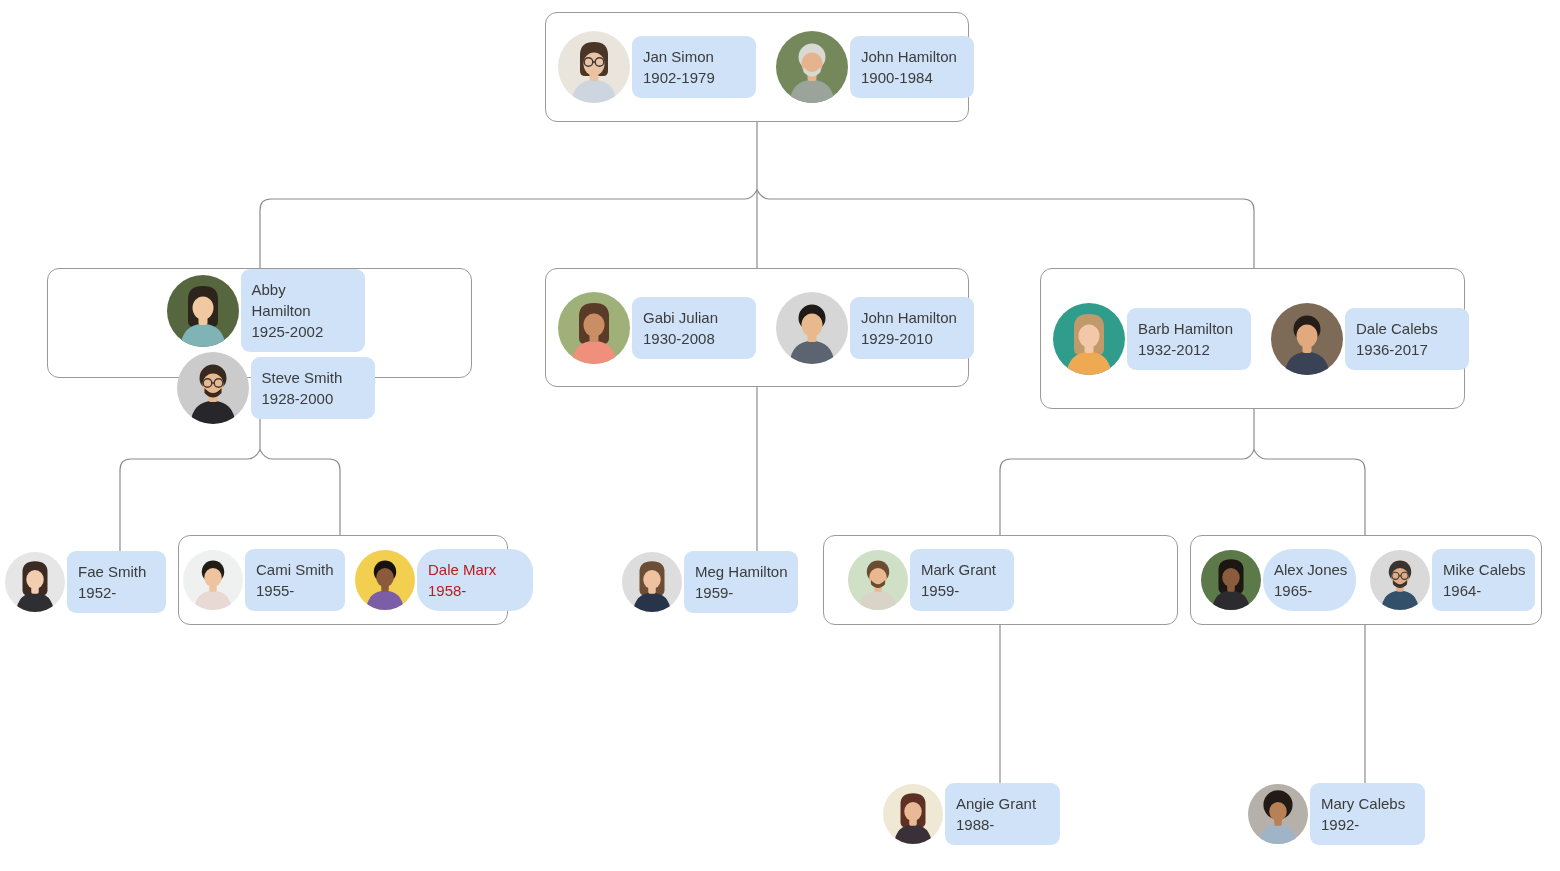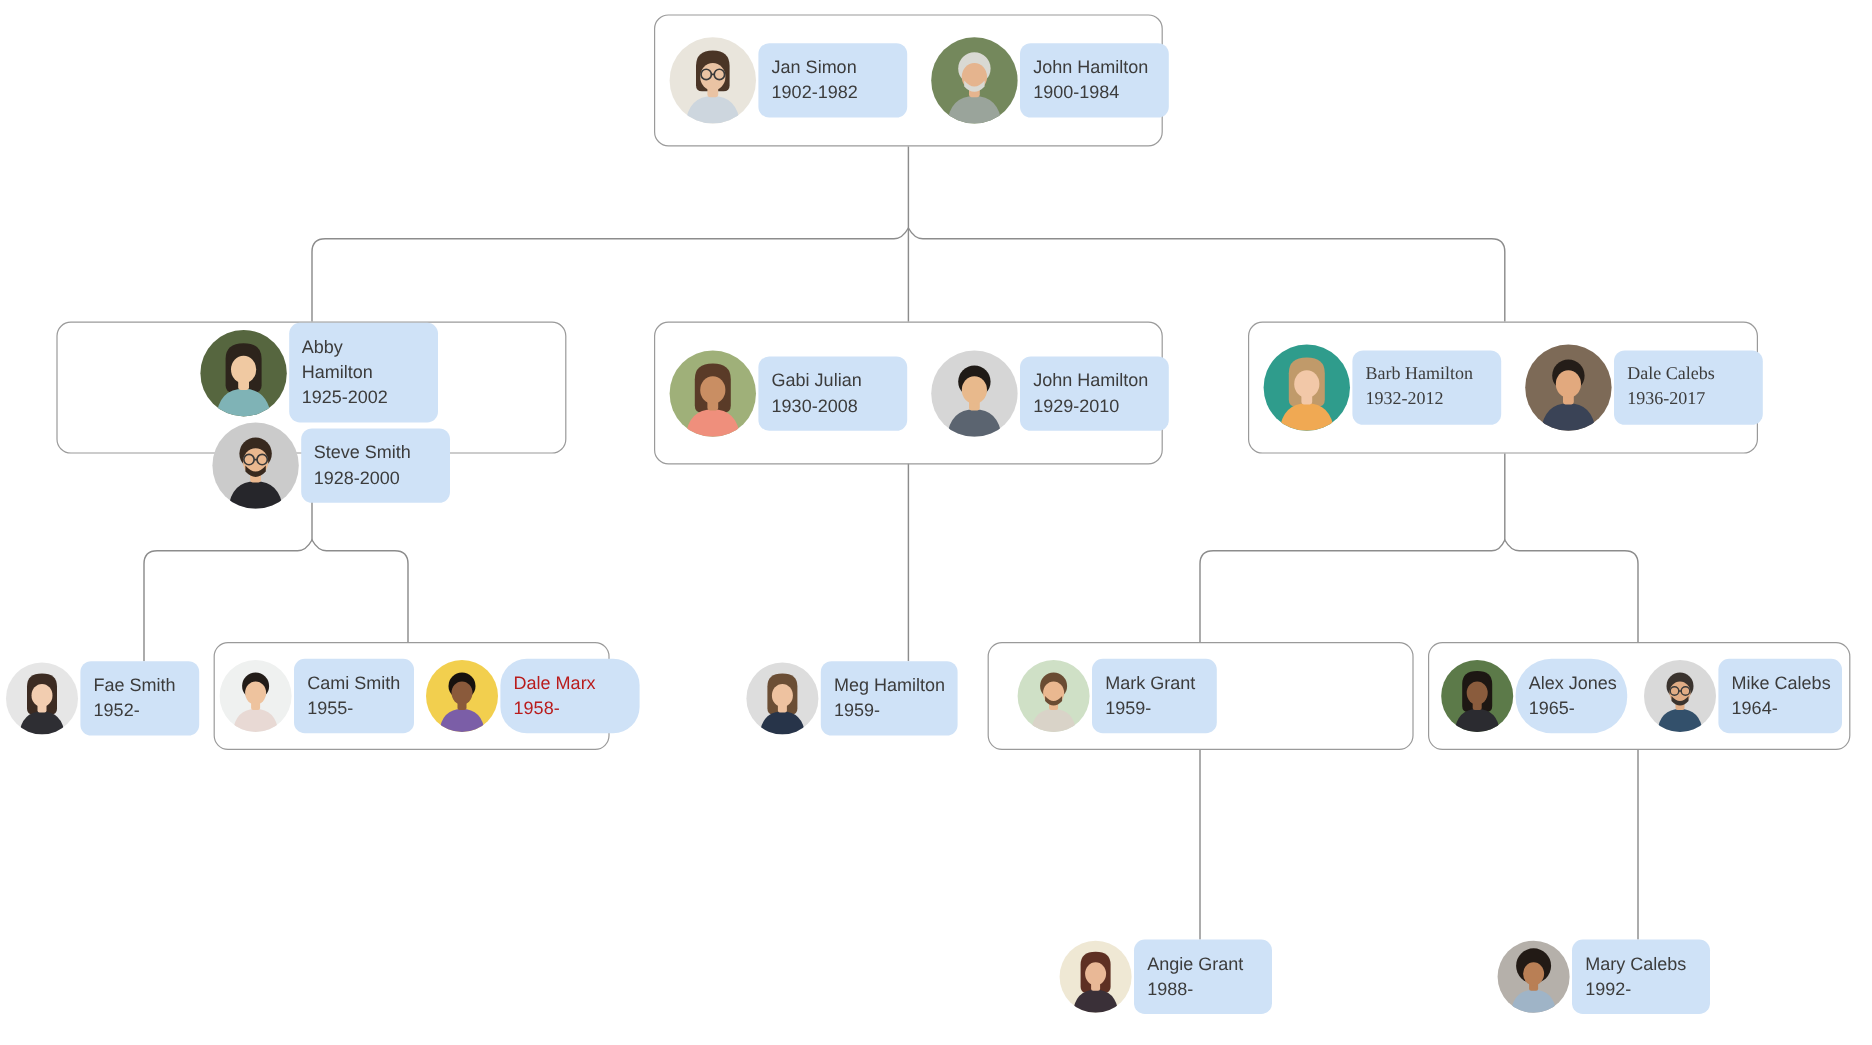--- a/index.html
+++ b/index.html
@@ -82,21 +82,21 @@
       <circle cx="30.5" cy="31" r="4.3"></circle>
                 <circle cx="41.5" cy="31" r="4.3"></circle>
       <path d="M34.8,31 L37.2,31"></path>
               </g>
             </svg>
           </div>
           <div class="plabel" style="width: 124px; background: rgb(207, 226, 247); color: rgb(60, 60, 60);">
             <div class="pname">
               <div>Jan Simon</div>
             </div>
-            <div class="pyears">1902-1982</div>
+            <div class="pyears">1902-1979</div>
           </div>
         </div>
         <div class="person" style="margin-left: 20px;">
           <div class="avatar" style="width: 72px; height: 72px; background: rgb(116, 136, 92);">
             <svg xmlns="http://www.w3.org/2000/svg" viewBox="0 0 72 72">
               <path d="M13,74 Q15,49 36,49 Q57,49 59,74 Z" fill="#9aa49b"></path>
               <rect x="31.5" y="40" width="9" height="10" rx="2" fill="#e5b48e"></rect>
               <circle cx="36" cy="26" r="13.5" fill="#d9d9d3"></circle>
               <ellipse cx="36" cy="33" rx="10.5" ry="11.5" fill="#e5b48e"></ellipse>
               <path d="M27.5,36 Q36,46 44.5,36 L44.5,41 Q36,50 27.5,41 Z" fill="#d9d9d3"></path>
@@ -180,21 +180,21 @@
             </svg>
           </div>
           <div class="plabel" style="width: 124px; background: rgb(207, 226, 247); color: rgb(60, 60, 60);">
             <div class="pname">
               <div>John Hamilton</div>
             </div>
             <div class="pyears">1929-2010</div>
           </div>
         </div>
       </div>
-      <div class="couple-box" style="left: 1040px; top: 268px; width: 425px; height: 110px; border-color: rgb(154, 154, 154); background: rgb(255, 255, 255); padding-left: 12px; font-family: Liberation Serif, serif;">
+      <div class="couple-box" style="left: 1040px; top: 268px; width: 425px; height: 141px; border-color: rgb(154, 154, 154); background: rgb(255, 255, 255); padding-left: 12px;">
         <div class="person">
           <div class="avatar" style="width: 72px; height: 72px; background: rgb(47, 156, 140);">
             <svg xmlns="http://www.w3.org/2000/svg" viewBox="0 0 72 72">
               <path d="M21,24 Q21,11 36,11 Q51,11 51,24 L51,46 Q51,52 45,52 L27,52 Q21,52 21,46 Z" fill="#c09a6a"></path>
               <path d="M13,74 Q15,49 36,49 Q57,49 59,74 Z" fill="#f0a953"></path>
               <rect x="31.5" y="40" width="9" height="10" rx="2" fill="#f2c8a8"></rect>
               <circle cx="36" cy="26" r="13.5" fill="#c09a6a"></circle>
               <ellipse cx="36" cy="33" rx="10.5" ry="11.5" fill="#f2c8a8"></ellipse>
             </svg>
           </div>

